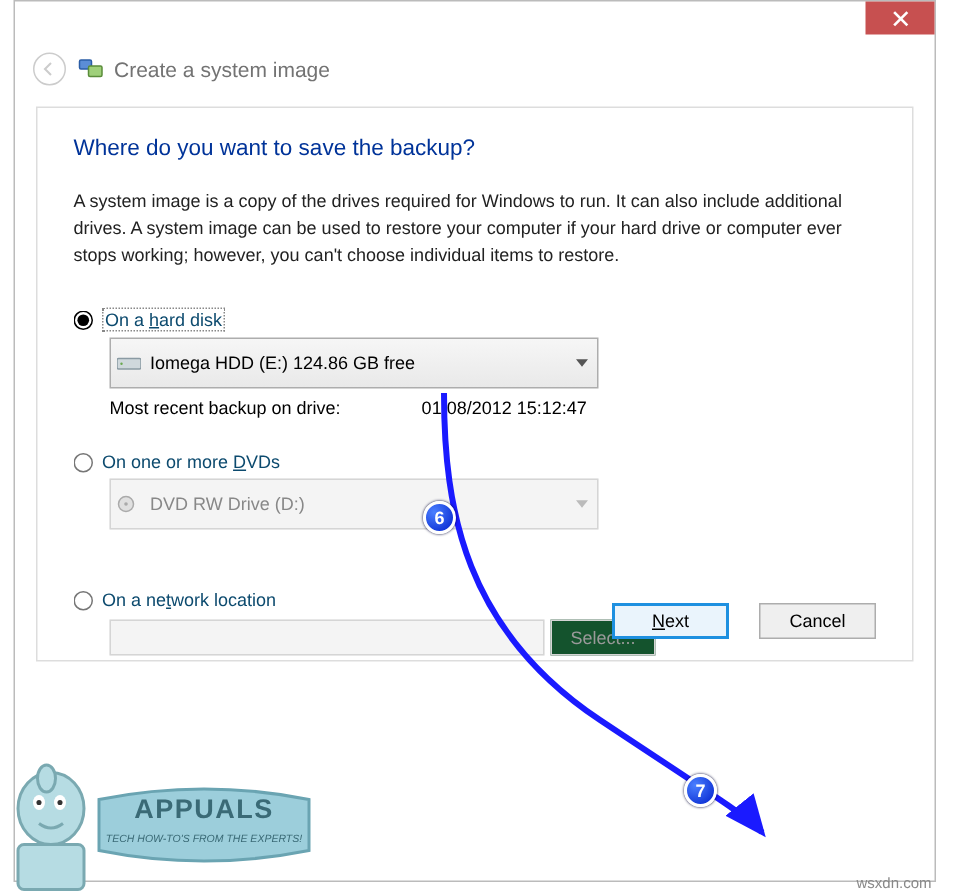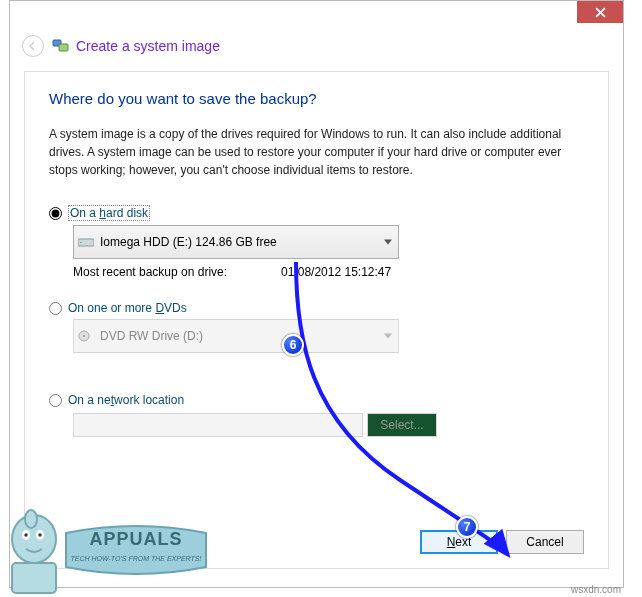--- a/index.html
+++ b/index.html
@@ -55,27 +55,27 @@
     color: #ccc;
     margin-right: 8px;
     background: #fff;
   }
   .app-icon {
     width: 18px; height: 18px; margin-right: 6px;
     display: flex; align-items: center; justify-content: center;
   }
   .header-title {
     font-size: 14px;
-    color: #6d28d9;
+    color: #737373;
   }
   .content-frame {
     border: 1px solid #ddd;
     margin: 0 14px 0 14px;
     padding: 18px 24px 70px 24px;
-    height: 498px;
+    height: 370px;
     position: relative;
     background: #fff;
   }
   .heading {
     color: #003399;
     font-size: 15px;
     margin-bottom: 18px;
   }
   .desc {
     color: #222;
@@ -161,21 +161,21 @@
     border: 1px solid #d5d5d5;
     background: #14532d;
     color: #999;
     font-size: 12px;
   }
   .footer {
     position: absolute;
     right: 24px;
     bottom: 14px;
     display: flex;
-    gap: 8px;
+    gap: 20px;
   }
   .btn {
     width: 78px;
     height: 24px;
     border: 1px solid #adadad;
     background: #efefef;
     font-size: 12px;
     color: #000;
     cursor: pointer;
   }

